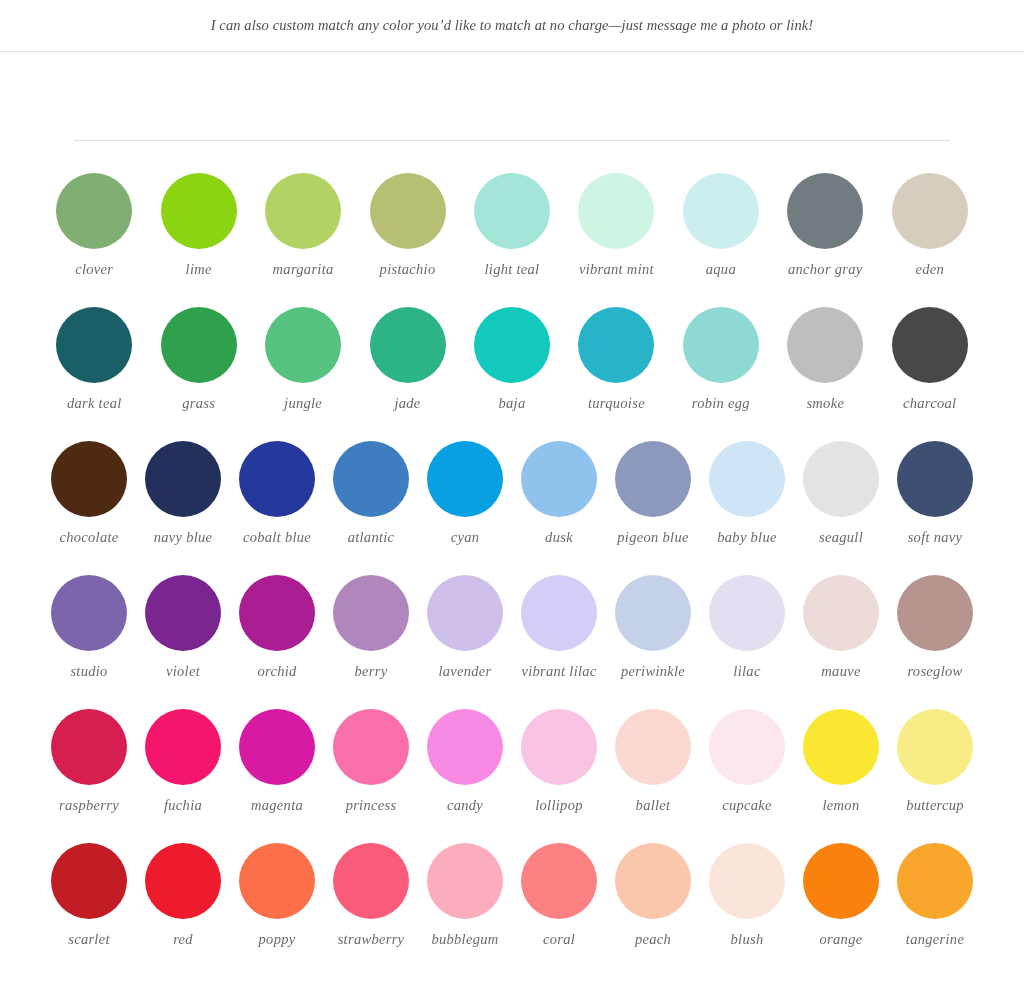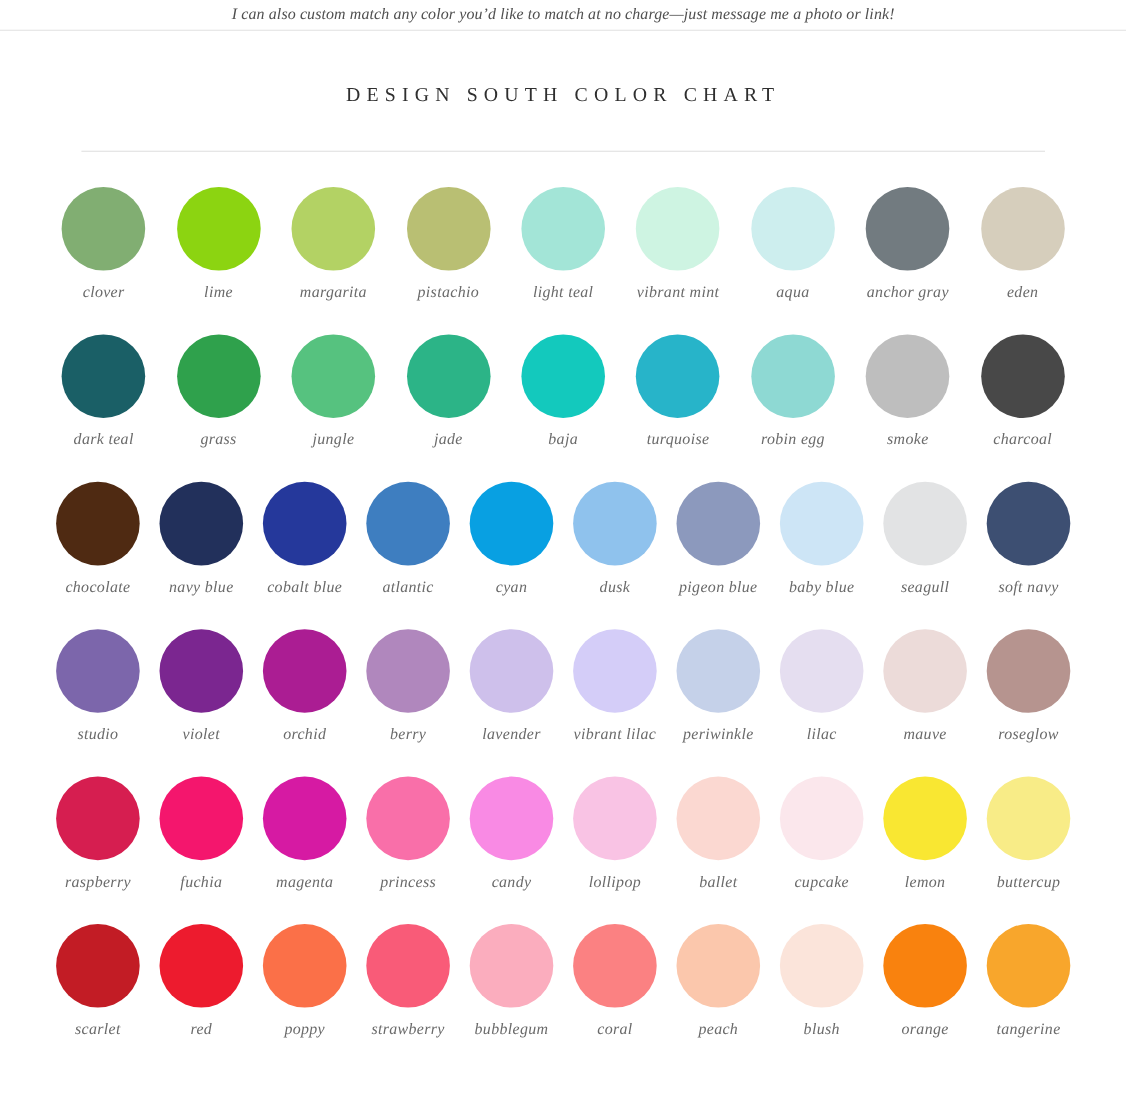--- a/index.html
+++ b/index.html
@@ -11,21 +11,21 @@
     width: 1024px;
     height: 998px;
     overflow: hidden;
     font-family: "Liberation Serif", "DejaVu Serif", serif;
     color: #5a5a5a;
     -webkit-font-smoothing: antialiased;
   }
 
   
   #banner {
-    height: 28px;
+    height: 52px;
     box-sizing: border-box;
     display: flex;
     align-items: center;
     justify-content: center;
     border-bottom: 1px solid #e3e3e3;
   }
   #banner-text {
     font-style: italic;
     font-size: 14.5px;
     color: #4f4f4f;
@@ -93,21 +93,20 @@
   .row-6 .swatch-cell { min-height: 118px; }
 </style>
 </head>
 <body>
 
 <div id="banner">
   <div id="banner-text">I can also custom match any color you’d like to match at no charge—just message me a photo or link!</div>
 </div>
 
 <div id="title-wrap">
-  <div id="chart-title">Design South Color Chart</div>
   <div id="title-rule"></div>
 </div>
 
 <div id="grid">
     <div class="swatch-row row-1">
       <div class="swatch-cell">
         <div class="swatch-dot" style="background: rgb(129, 174, 114);"></div>
         <div class="swatch-label">clover</div>
       </div>
       <div class="swatch-cell">

